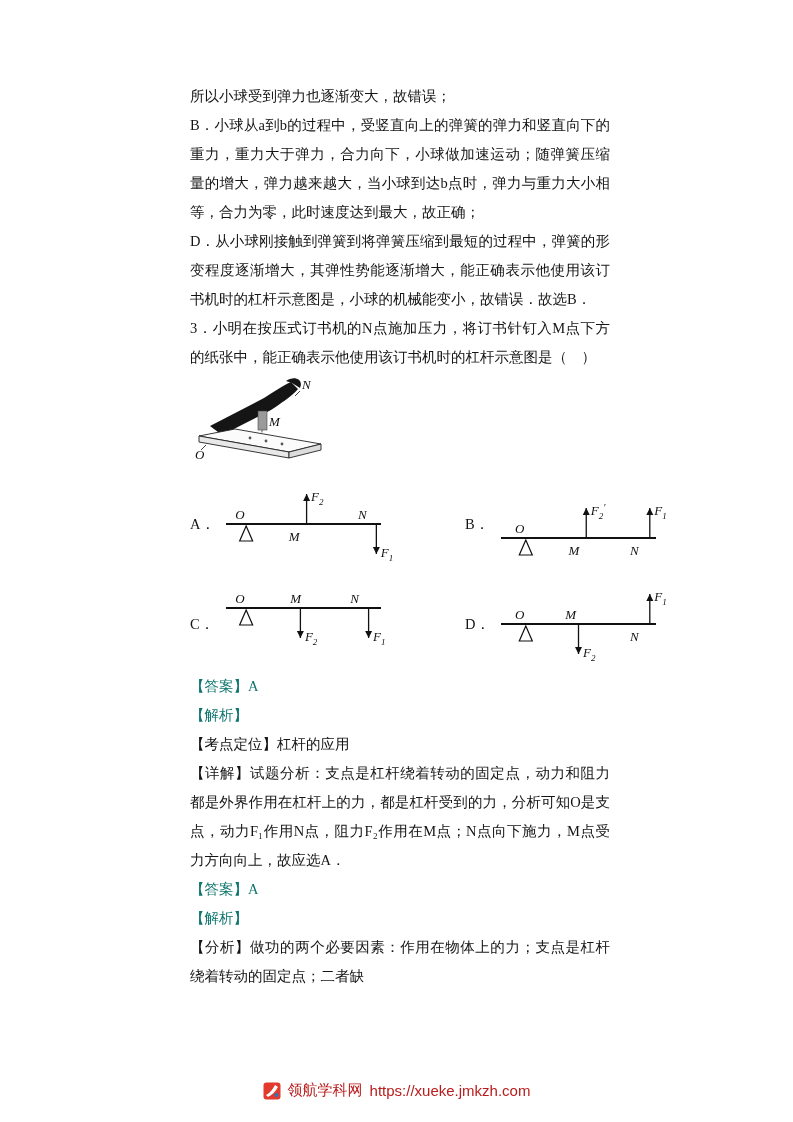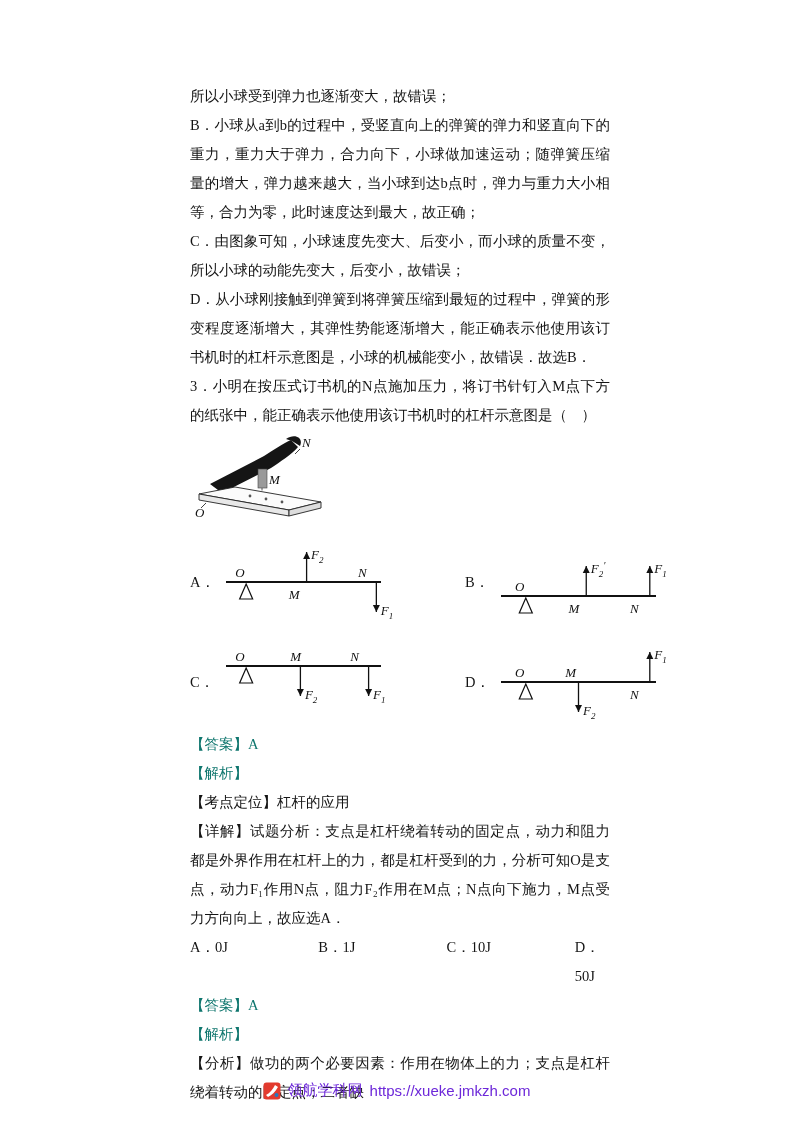--- a/index.html
+++ b/index.html
@@ -23,33 +23,32 @@
   .dlab, .flab, .slab {
     font-family:"Liberation Serif","DejaVu Serif",serif;
     font-style:italic; font-size:13px; fill:#111;
   }
   .options-row { display:flex; font-size:14.5px; line-height:29px; }
   .options-row span { width:164px; }
   .options-row span:last-child { width:auto; }
   .footer {
     position:absolute; bottom:22px; left:0; right:0;
     display:flex; justify-content:center; align-items:center; gap:7px;
-    color:#6d28d9; font-size:15px;
+    color:#b91c1c; font-size:15px;
     font-family:"Liberation Sans","DejaVu Sans",sans-serif;
   }
 </style>
 </head>
 <body>
 
 <div class="page">
   <div class="content">
 
     <p class="t">所以小球受到弹力也逐渐变大，故错误；</p>
     <p class="t">B．小球从a到b的过程中，受竖直向上的弹簧的弹力和竖直向下的重力，重力大于弹力，合力向下，小球做加速运动；随弹簧压缩量的增大，弹力越来越大，当小球到达b点时，弹力与重力大小相等，合力为零，此时速度达到最大，故正确；</p>
-    <p class="t">C．由图象可知，小球速度先变大、后变小，而小球的质量不变，所以小球的动能先变大，后变小，故错误；</p>
     <p class="t">D．从小球刚接触到弹簧到将弹簧压缩到最短的过程中，弹簧的形变程度逐渐增大，其弹性势能逐渐增大，能正确表示他使用该订书机时的杠杆示意图是，小球的机械能变小，故错误．故选B．</p>
 
     <p class="t">3．小明在按压式订书机的N点施加压力，将订书针钉入M点下方的纸张中，能正确表示他使用该订书机时的杠杆示意图是（　）</p>
 
     <div class="fig-stapler">
       <svg width="152" height="94" viewBox="0 0 152 94">
 
         <path d="M18,50 L72,22 C80,17 92,9 99,6 L106,13 C100,20 88,28 79,34 L30,59 Z" fill="#151515"></path>
 
         <path d="M94,5 C102,-1 112,3 108,12 L100,7 Z" fill="#151515"></path>
@@ -142,26 +141,20 @@
             </svg></div>
       </div>
     </div>
 
     <p class="t blue">【答案】A</p>
     <p class="t blue">【解析】</p>
     <p class="t">【考点定位】杠杆的应用</p>
     <p class="t">【详解】试题分析：支点是杠杆绕着转动的固定点，动力和阻力都是外界作用在杠杆上的力，都是杠杆受到的力，分析可知O是支点，动力F₁作用N点，阻力F₂作用在M点；N点向下施力，M点受力方向向上，故应选A．</p>
 
 
-    <div class="options-row">
-      <span>A．0J</span>
-      <span>B．1J</span>
-      <span>C．10J</span>
-      <span>D．50J</span>
-    </div>
 
     <p class="t blue">【答案】A</p>
     <p class="t blue">【解析】</p>
     <p class="t">【分析】做功的两个必要因素：作用在物体上的力；支点是杠杆绕着转动的固定点；二者缺</p>
 
   </div>
 
   <div class="footer">
     <svg width="18" height="18" viewBox="0 0 18 18">
       <rect x="0.5" y="0.5" width="17" height="17" rx="3" fill="#e23a2e"></rect>

